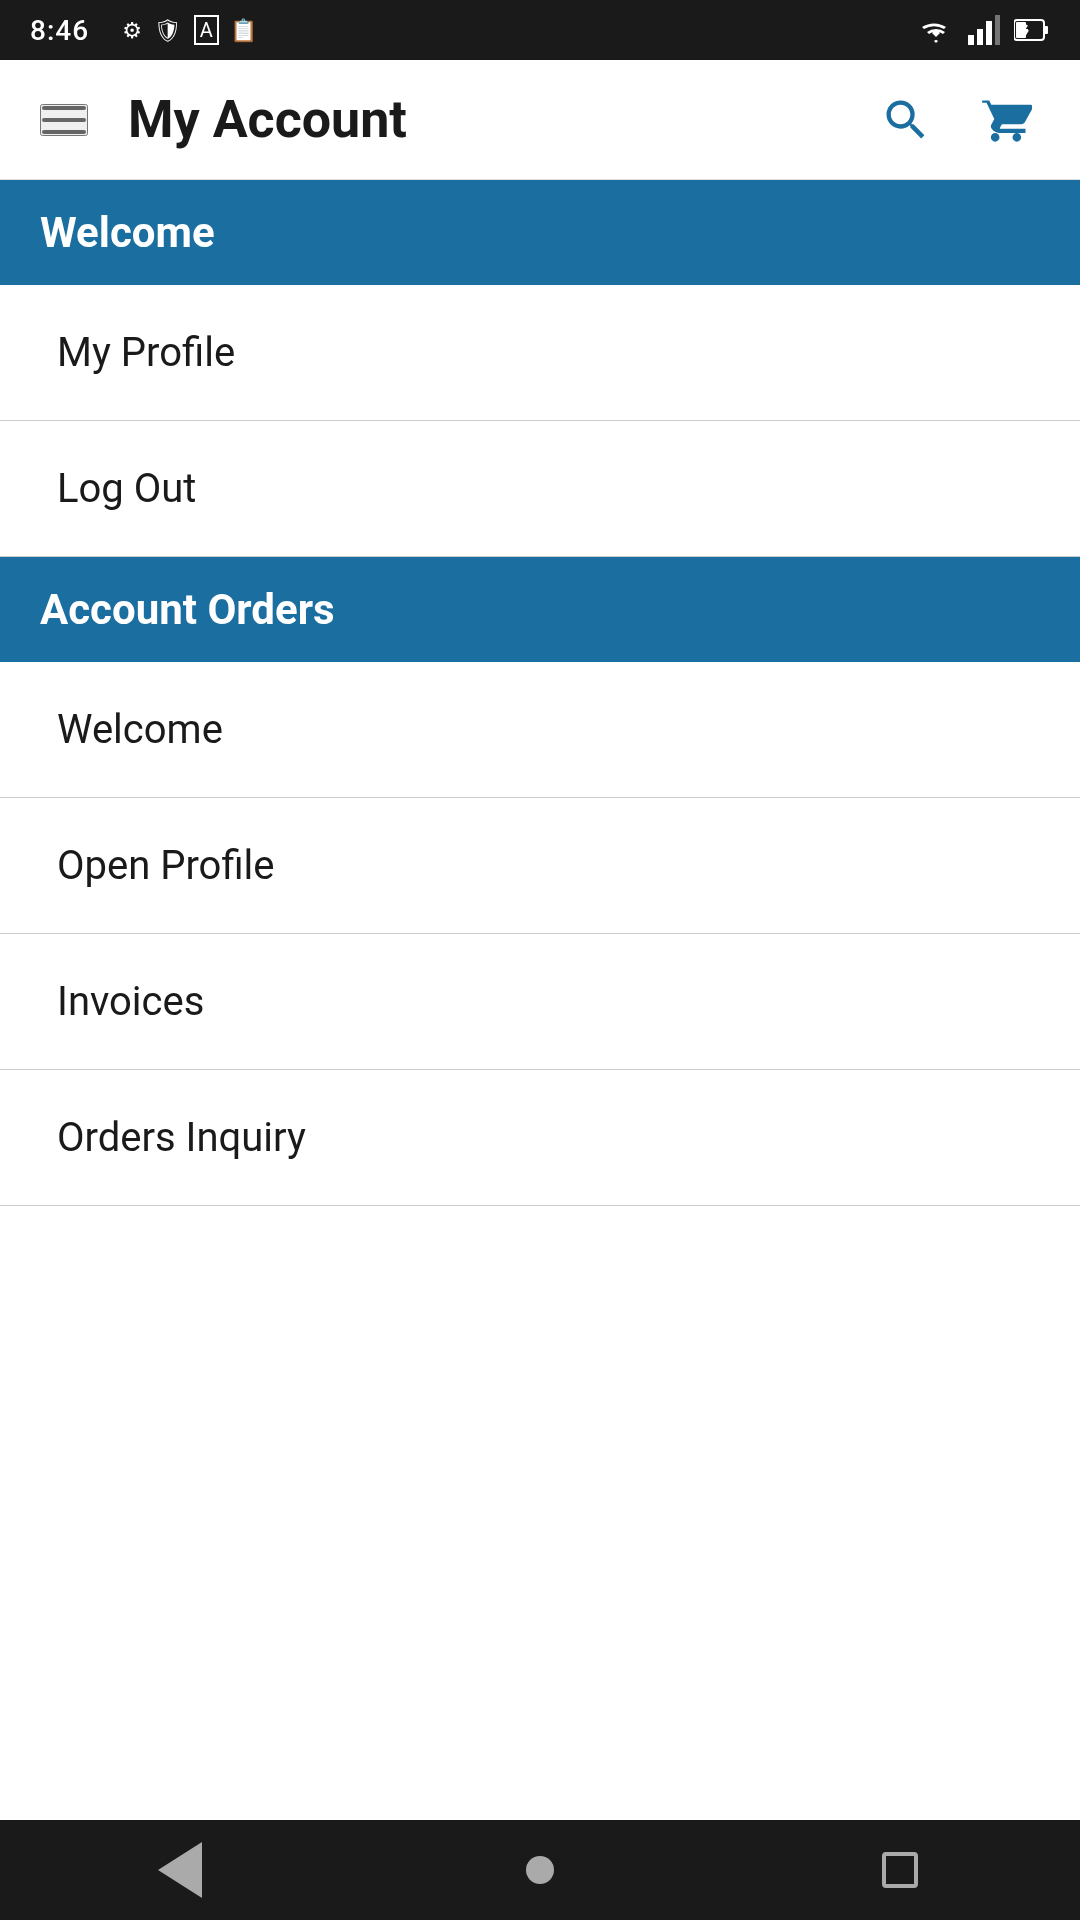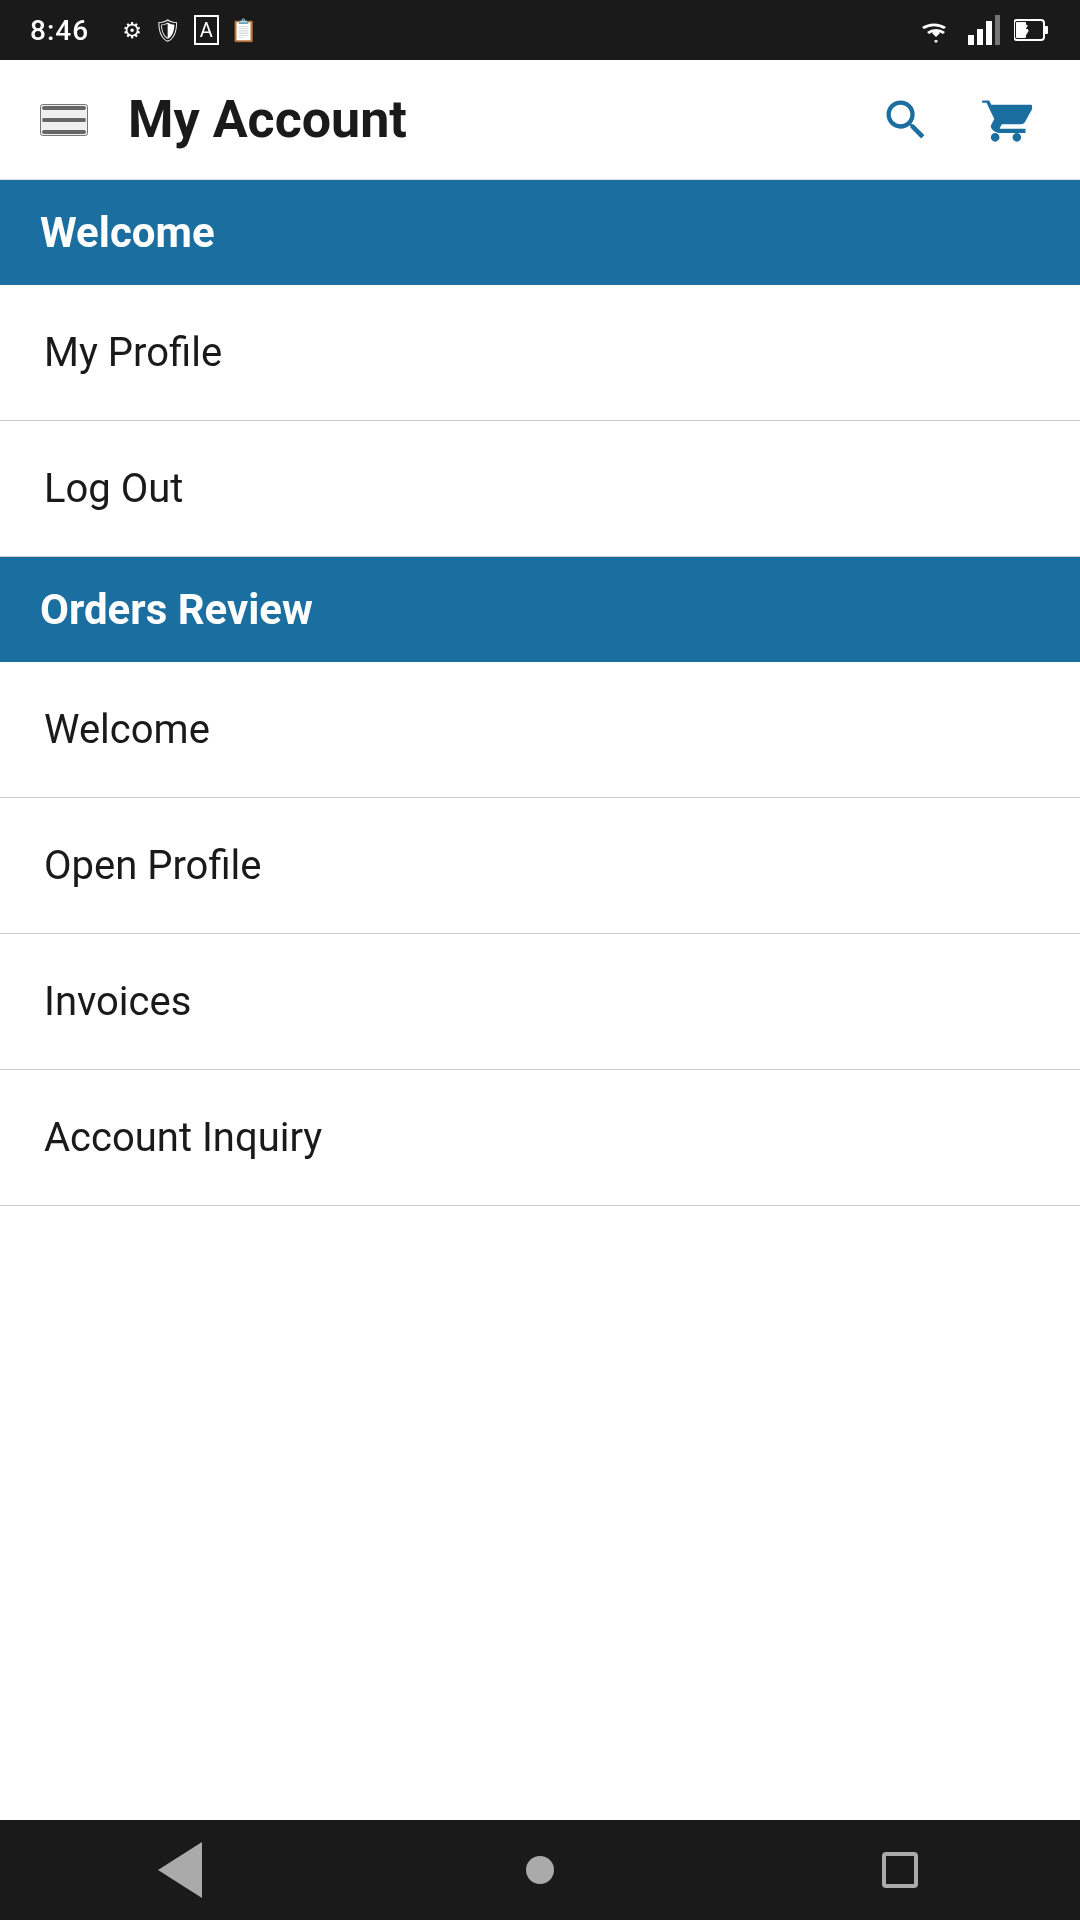--- a/index.html
+++ b/index.html
@@ -132,21 +132,21 @@
     .section-header-text {
       color: #ffffff;
       font-size: 42px;
       font-weight: 700;
       text-align: center;
       margin-top: 12px;
     }
 
     
     .menu-item {
-      padding: 44px 44px;
+      padding: 44px 57px;
       border-bottom: 1px solid #cccccc;
       cursor: pointer;
       background: #ffffff;
       flex-shrink: 0;
     }
 
     .menu-item-text {
       font-size: 40px;
       color: #1a1a1a;
       font-weight: 400;
@@ -267,37 +267,37 @@
 
 <div class="menu-item">
   <span class="menu-item-text">My Profile</span>
 </div>
 
 <div class="menu-item">
   <span class="menu-item-text">Log Out</span>
 </div>
 
 <div class="section-header">
-  <span class="section-header-text">Orders Review</span>
+  <span class="section-header-text">Account Orders</span>
 </div>
 
 <div class="menu-item">
   <span class="menu-item-text">Welcome</span>
 </div>
 
 <div class="menu-item">
   <span class="menu-item-text">Open Profile</span>
 </div>
 
 <div class="menu-item">
   <span class="menu-item-text">Invoices</span>
 </div>
 
 <div class="menu-item">
-  <span class="menu-item-text">Account Inquiry</span>
+  <span class="menu-item-text">Orders Inquiry</span>
 </div>
 
 <div class="content-area"></div>
 
 <div class="bottom-nav">
   <button class="nav-btn" aria-label="Back">
     <div class="nav-back-icon"></div>
   </button>
   <button class="nav-btn" aria-label="Home">
     <div class="nav-home-icon"></div>

